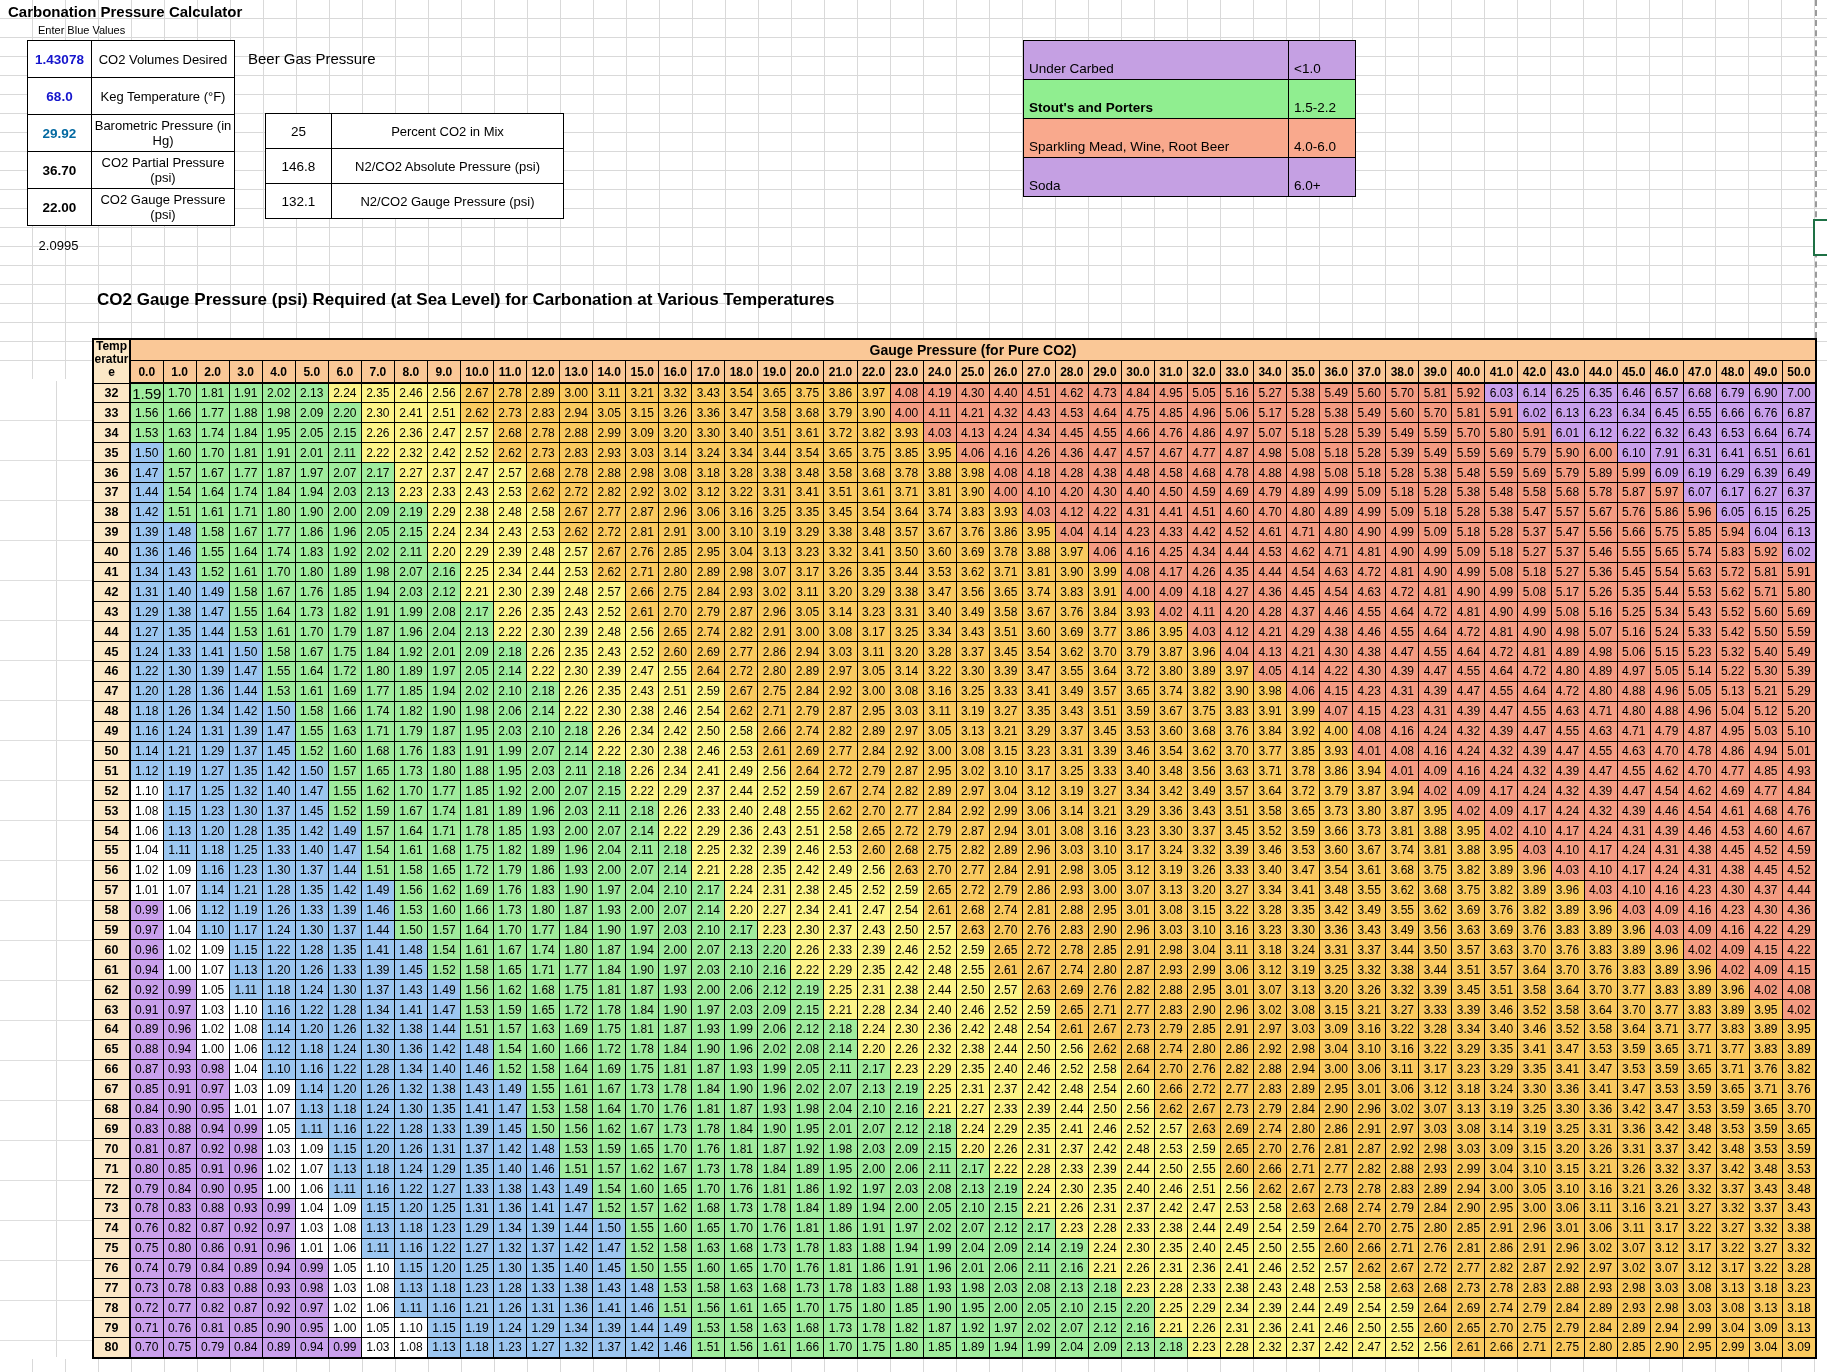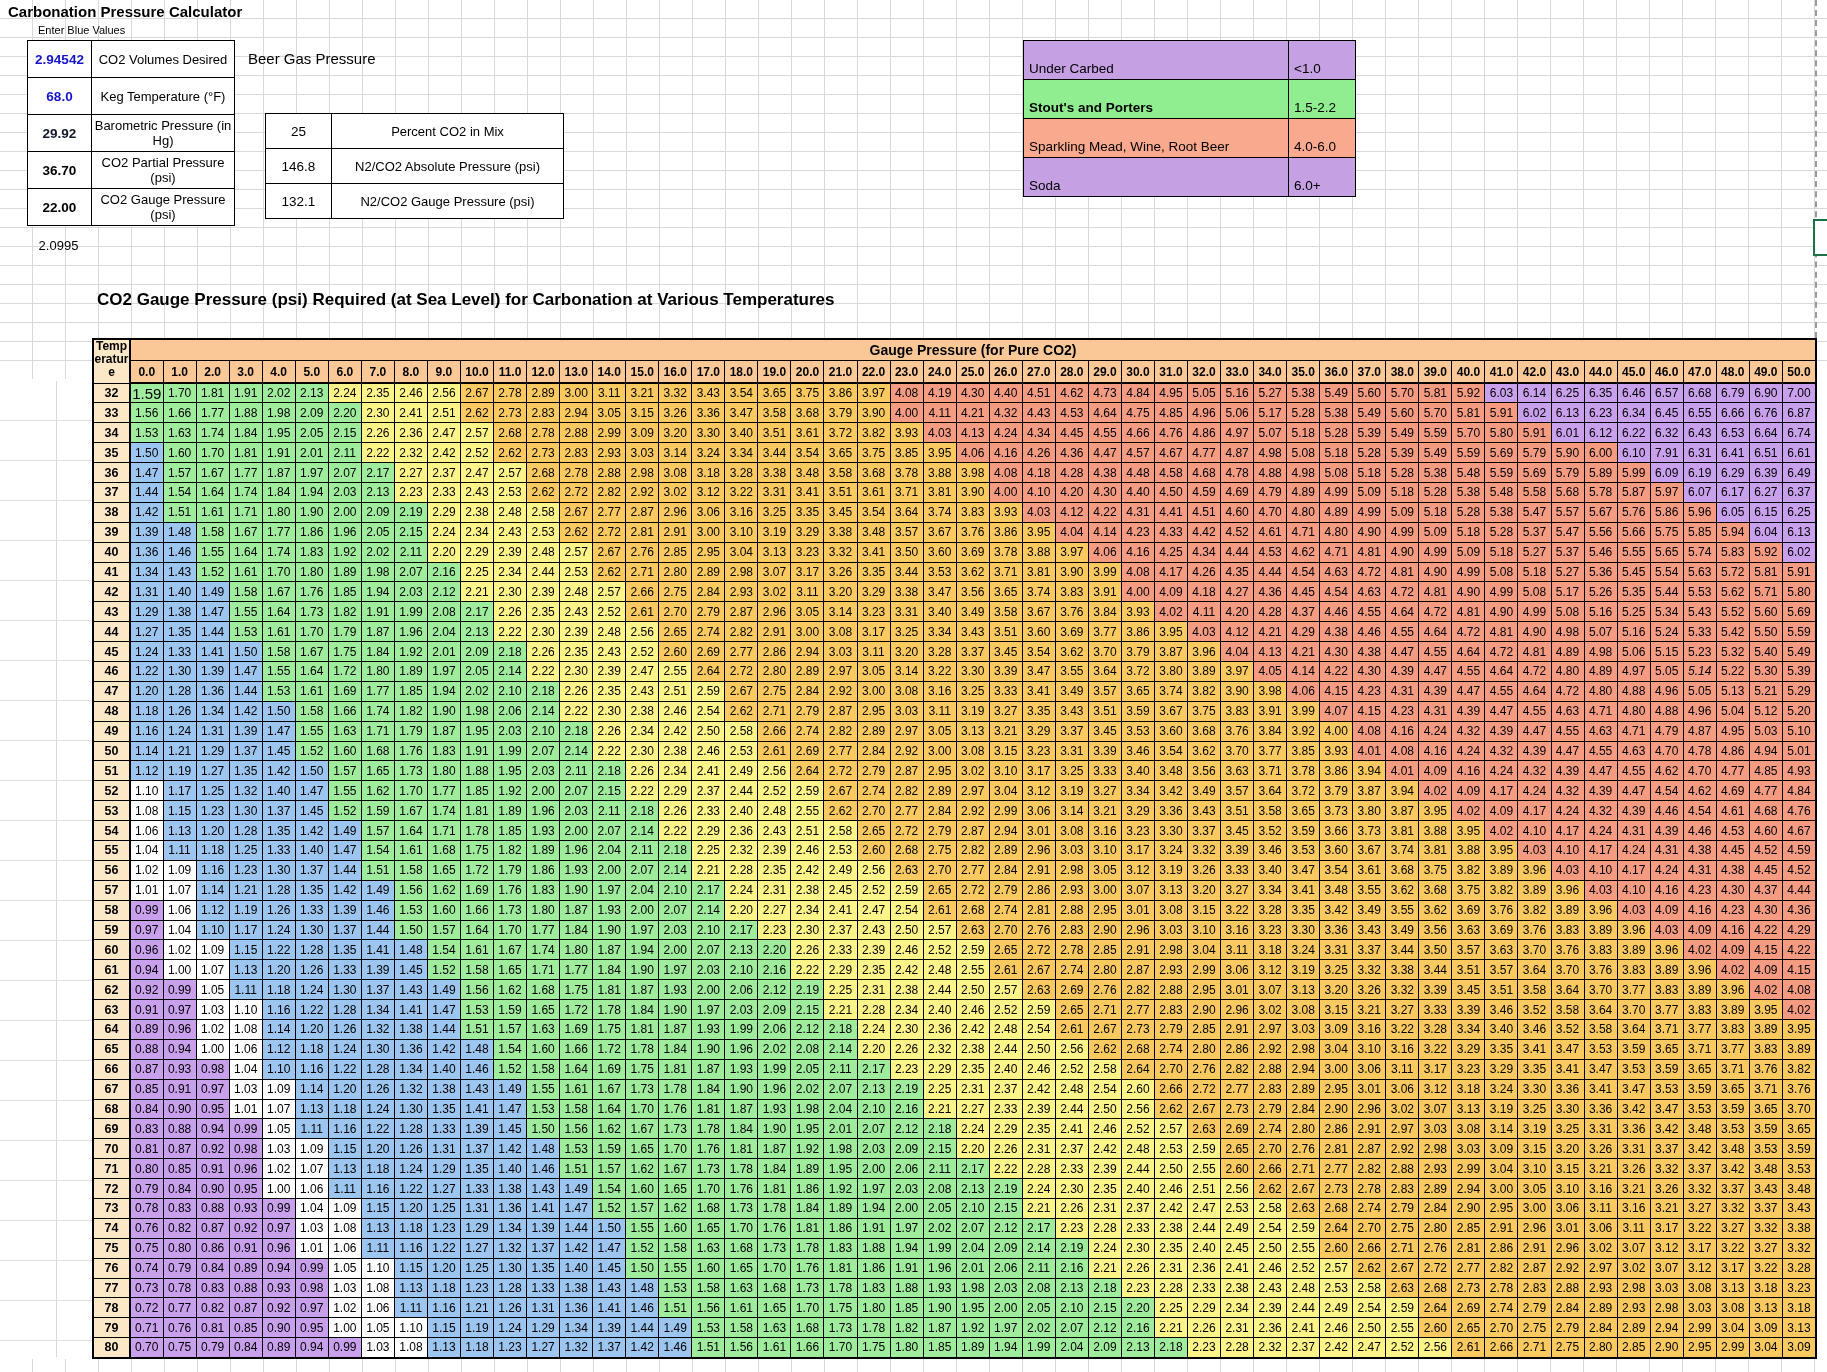--- a/index.html
+++ b/index.html
@@ -62,29 +62,29 @@
   <div id="grid-top" class="grid"></div>
   <div id="grid-bottom" class="grid"></div>
   <div id="grid-leftstrip" style="position:absolute;"></div>
 
   <div id="page-title" class="abs">Carbonation Pressure Calculator</div>
   <div id="subtitle" class="abs">Enter Blue Values</div>
 
   <table id="input-table" class="abs">
     <tbody id="input-rows">
         <tr>
-          <td class="in-val" style="color: rgb(20, 20, 204);">2.94542</td>
+          <td class="in-val" style="color: rgb(20, 20, 204);">1.43078</td>
           <td class="in-lbl">CO2 Volumes Desired</td>
         </tr>
         <tr>
           <td class="in-val" style="color: rgb(20, 20, 204);">68.0</td>
           <td class="in-lbl">Keg Temperature (°F)</td>
         </tr>
         <tr>
-          <td class="in-val" style="color: #0f172a; text-align: center;">29.92</td>
+          <td class="in-val" style="color: #0369a1; text-align: center;">29.92</td>
           <td class="in-lbl">Barometric Pressure (in Hg)</td>
         </tr>
         <tr>
           <td class="in-val" style="color: rgb(0, 0, 0);">36.70</td>
           <td class="in-lbl">CO2 Partial Pressure (psi)</td>
         </tr>
         <tr>
           <td class="in-val" style="color: rgb(0, 0, 0);">22.00</td>
           <td class="in-lbl">CO2 Gauge Pressure (psi)</td>
         </tr>
@@ -996,21 +996,21 @@
           <td style="background: rgb(244, 155, 130);">4.30</td>
           <td style="background: rgb(244, 155, 130);">4.39</td>
           <td style="background: rgb(244, 155, 130);">4.47</td>
           <td style="background: rgb(244, 155, 130);">4.55</td>
           <td style="background: rgb(244, 155, 130);">4.64</td>
           <td style="background: rgb(244, 155, 130);">4.72</td>
           <td style="background: rgb(244, 155, 130);">4.80</td>
           <td style="background: rgb(244, 155, 130);">4.89</td>
           <td style="background: rgb(244, 155, 130);">4.97</td>
           <td style="background: rgb(244, 155, 130);">5.05</td>
-          <td style="background: rgb(244, 155, 130); font-style: italic;">5.14</td>
+          <td style="background: rgb(244, 155, 130);">5.14</td>
           <td style="background: rgb(244, 155, 130);">5.22</td>
           <td style="background: rgb(244, 155, 130);">5.30</td>
           <td style="background: rgb(244, 155, 130);">5.39</td>
         </tr>
         <tr>
           <th class="trow" style="background: rgb(252, 232, 198);">47</th>
           <td style="background: rgb(156, 198, 240);">1.20</td>
           <td style="background: rgb(156, 198, 240);">1.28</td>
           <td style="background: rgb(156, 198, 240);">1.36</td>
           <td style="background: rgb(156, 198, 240);">1.44</td>

